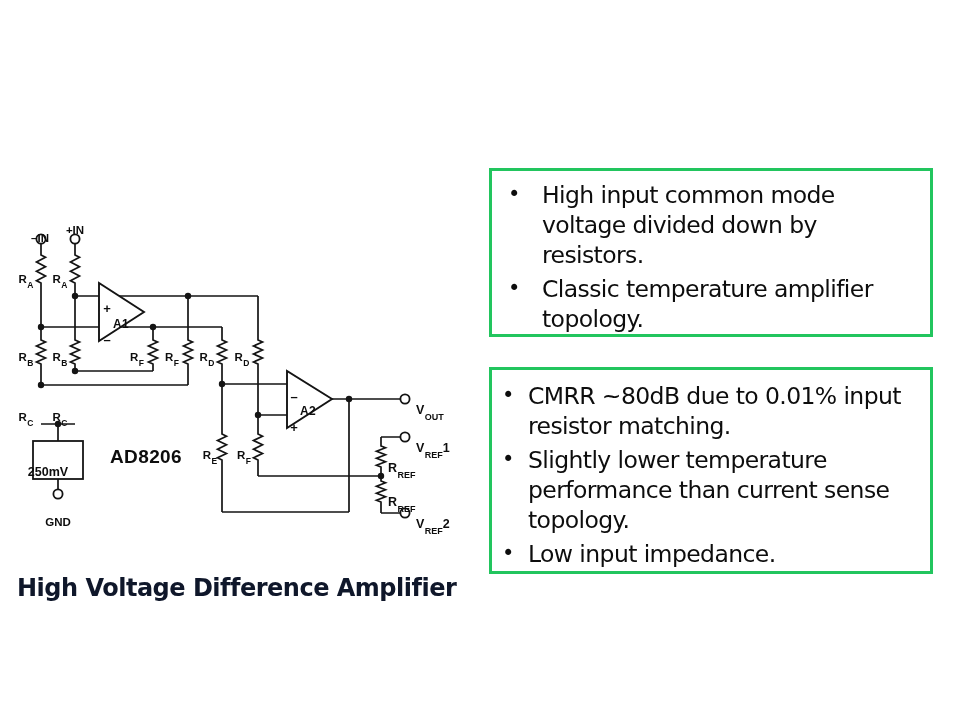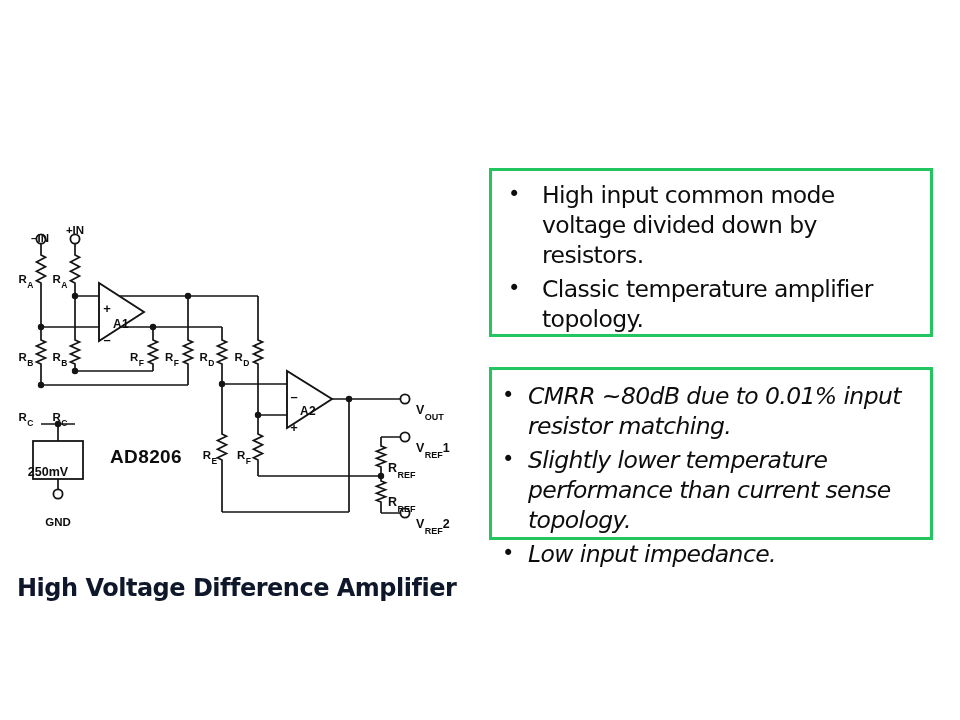--- a/index.html
+++ b/index.html
@@ -8,21 +8,21 @@
 
   .title { position:absolute; top:19px; left:0; right:0; text-align:center;
            font:bold 26px "DejaVu Sans",sans-serif; letter-spacing:-0.6px; color:#0d0d0d; }
 
   .caption { position:absolute; left:17px; top:574px;
              font:bold 24px "DejaVu Sans",sans-serif; letter-spacing:-0.5px; color:#0f172a; }
 
   .info-box { position:absolute; left:489px; width:444px; border:3px solid #22c55e;
               background:#fff; box-sizing:border-box; }
   .box1 { top:168px; height:169px; }
-  .box2 { top:367px; height:173px;font-style:italic; }
+  .box2 { top:367px; height:207px; }
   .info-box ul { margin:0; list-style:none; font-size:23.5px; line-height:30px;
                  letter-spacing:-0.6px; color:#0d0d0d; }
   .box1 ul { padding:9px 8px 0 12px; }
   .box2 ul { padding:11px 4px 0 6px; }
   .info-box li { position:relative; margin-bottom:4px; }
   .box1 li { padding-left:38px; }
   .box2 li { padding-left:30px; }
   .info-box li::before { content:"\2022"; position:absolute; left:4px; top:-1px; font-size:21px; }
 
   #circuit-svg { position:absolute; left:0; top:0; width:960px; height:720px; }

